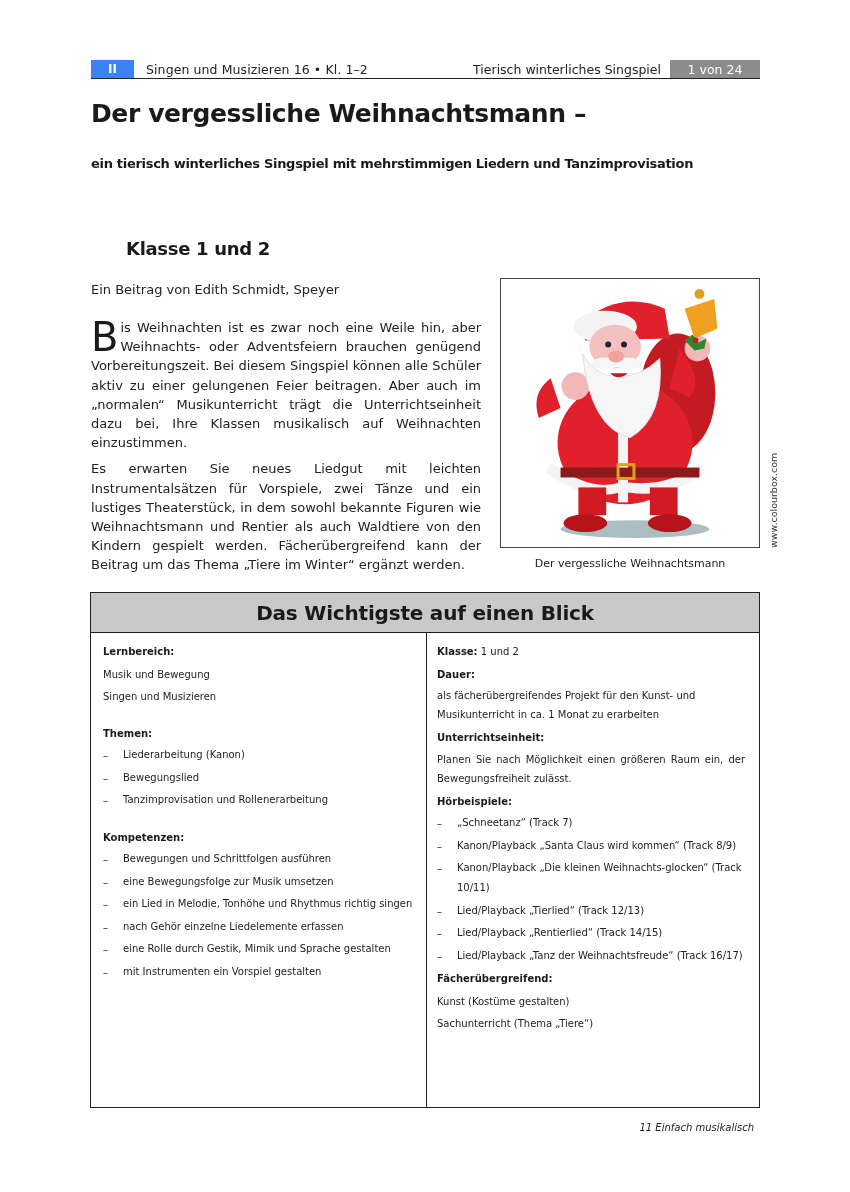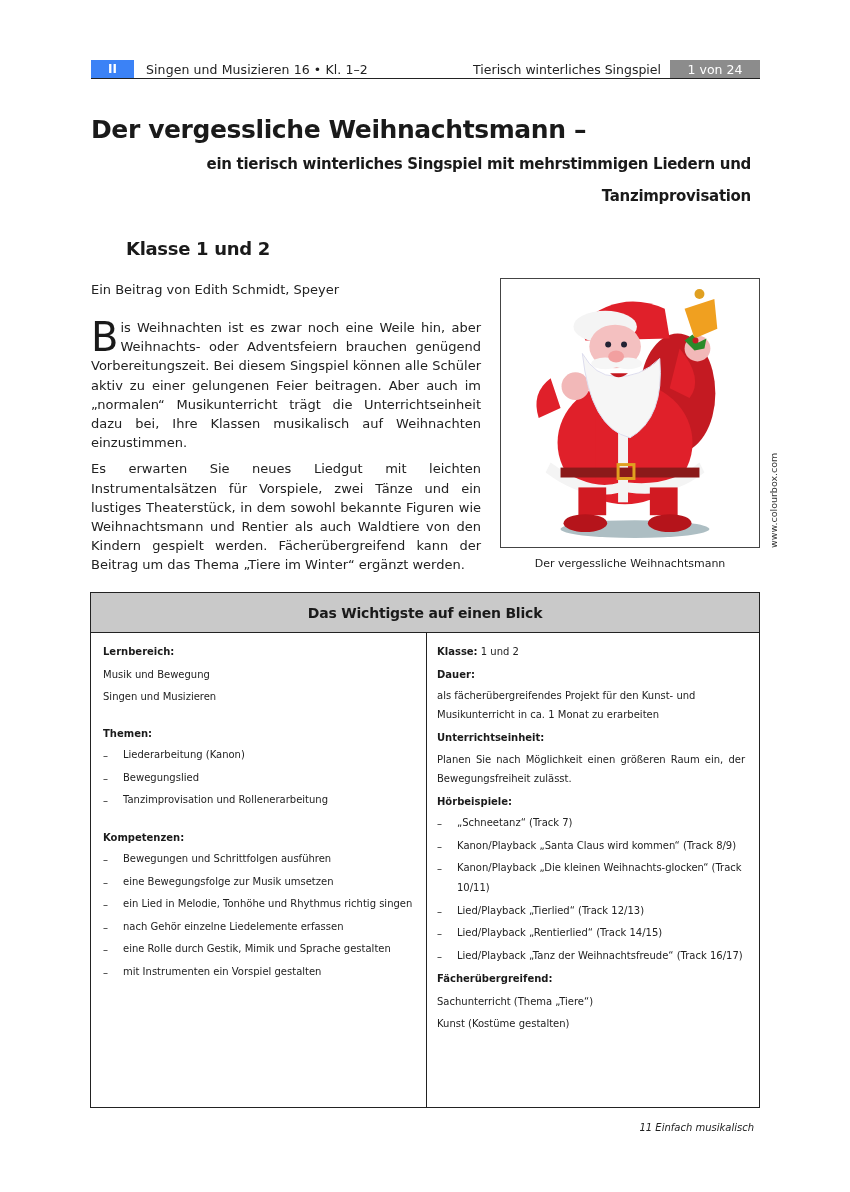--- a/index.html
+++ b/index.html
@@ -6,36 +6,36 @@
   body { width: 850px; height: 1192px; background: #ffffff; font-family: "DejaVu Sans", sans-serif; color: #1a1a1a; position: relative; overflow: hidden; }
 
   .header { position: absolute; left: 91px; top: 60px; width: 669px; height: 19px; border-bottom: 1.5px solid #222; display: flex; align-items: stretch; font-size: 12.5px; }
   .hdr-sec { background: #3b82f6; color: #fff; width: 43px; display: flex; align-items: center; justify-content: center; font-weight: bold; font-size: 12px; }
   .hdr-left { padding-left: 12px; display: flex; align-items: center; color: #222; letter-spacing: 0.1px; }
   .hdr-spacer { flex: 1; }
   .hdr-right { display: flex; align-items: center; padding-right: 9px; color: #222; }
   .hdr-page { background: #8c8c8c; color: #fff; width: 90px; display: flex; align-items: center; justify-content: center; gap: 4px; font-size: 12.5px; }
   .hdr-page b { font-weight: normal; }
 
-  .title { position: absolute; left: 91px; top: 115px; font-weight: bold; font-size: 25px; letter-spacing: -0.4px; color: #1a1a1a; }
-  .subtitle { position: absolute; left: 91px; top: 148px; width: 660px; font-weight: bold; font-size: 15px; line-height: 32px; letter-spacing: -0.3px; color: #1a1a1a; text-align: right; }
+  .title { position: absolute; left: 91px; top: 99px; font-weight: bold; font-size: 25px; letter-spacing: -0.4px; color: #1a1a1a; }
+  .subtitle { position: absolute; left: 91px; top: 148px; width: 660px; font-weight: bold; font-size: 13px; line-height: 32px; letter-spacing: -0.3px; color: #1a1a1a; }
   .klasse { position: absolute; left: 91px; top: 238px; font-weight: bold; font-size: 18px; letter-spacing: -0.3px; margin-left: 35px; }
   .author { position: absolute; left: 91px; top: 282px; font-size: 13px; color: #222; }
 
   .intro { position: absolute; left: 91px; top: 318px; width: 390px; font-size: 13px; line-height: 19.2px; text-align: justify; color: #222; }
   .intro p { margin-bottom: 7px; }
   .dropcap { float: left; font-size: 40px; line-height: 34px; margin-right: 2px; margin-top: 2px; font-weight: normal; color: #1a1a1a; }
 
   .figure { position: absolute; left: 500px; top: 278px; width: 260px; height: 270px; border: 1px solid #444; background: #fff; }
   .figure svg { width: 100%; height: 100%; }
   .credit { position: absolute; left: 768px; top: 548px; transform-origin: left top; transform: rotate(-90deg); font-size: 9.5px; color: #333; white-space: nowrap; }
   .caption { position: absolute; left: 500px; top: 557px; width: 260px; text-align: center; font-size: 11px; color: #222; }
 
   .box { position: absolute; left: 90px; top: 592px; width: 670px; height: 516px; border: 1.5px solid #222; }
-  .box-head { height: 40px; background: #c9c9c9; border-bottom: 1.5px solid #222; display: flex; align-items: center; justify-content: center; font-weight: bold; font-size: 14px; letter-spacing: -0.2px; }
+  .box-head { height: 40px; background: #c9c9c9; border-bottom: 1.5px solid #222; display: flex; align-items: center; justify-content: center; font-weight: bold; font-size: 20px; letter-spacing: -0.2px; }
   .box-body { display: flex; height: calc(100% - 40px); }
   .col { padding: 8px 12px; font-size: 10px; line-height: 22.5px; color: #222; }
   .col-left { width: 336px; border-right: 1.5px solid #222; }
   .col-right { flex: 1; padding-left: 10px; padding-right: 14px; }
   .lbl { font-weight: bold; color: #1a1a1a; }
   .gap { height: 14px; }
   .dl { display: flex; }
   .dl .dash { width: 20px; flex: none; }
   .dl .txt { flex: 1; line-height: 20px; padding-bottom: 2.5px; }
   .col-right .dl .txt { line-height: 20px; }
@@ -191,19 +191,19 @@
         </div>
       <div class="dl">
           <span class="dash">–</span>
           <span class="txt">Lied/Playback „Rentierlied“ (Track 14/15)</span>
         </div>
       <div class="dl">
           <span class="dash">–</span>
           <span class="txt">Lied/Playback „Tanz der Weihnachtsfreude“ (Track 16/17)</span>
         </div>
       <div class="lbl">Fächerübergreifend:</div>
+      <div>Kunst (Kostüme gestalten)</div>
       <div>Sachunterricht (Thema „Tiere“)</div>
-      <div>Kunst (Kostüme gestalten)</div>
     </div>
   </div>
 </div>
 
 <div class="footer">11 Einfach musikalisch</div>
 
 </body></html>

